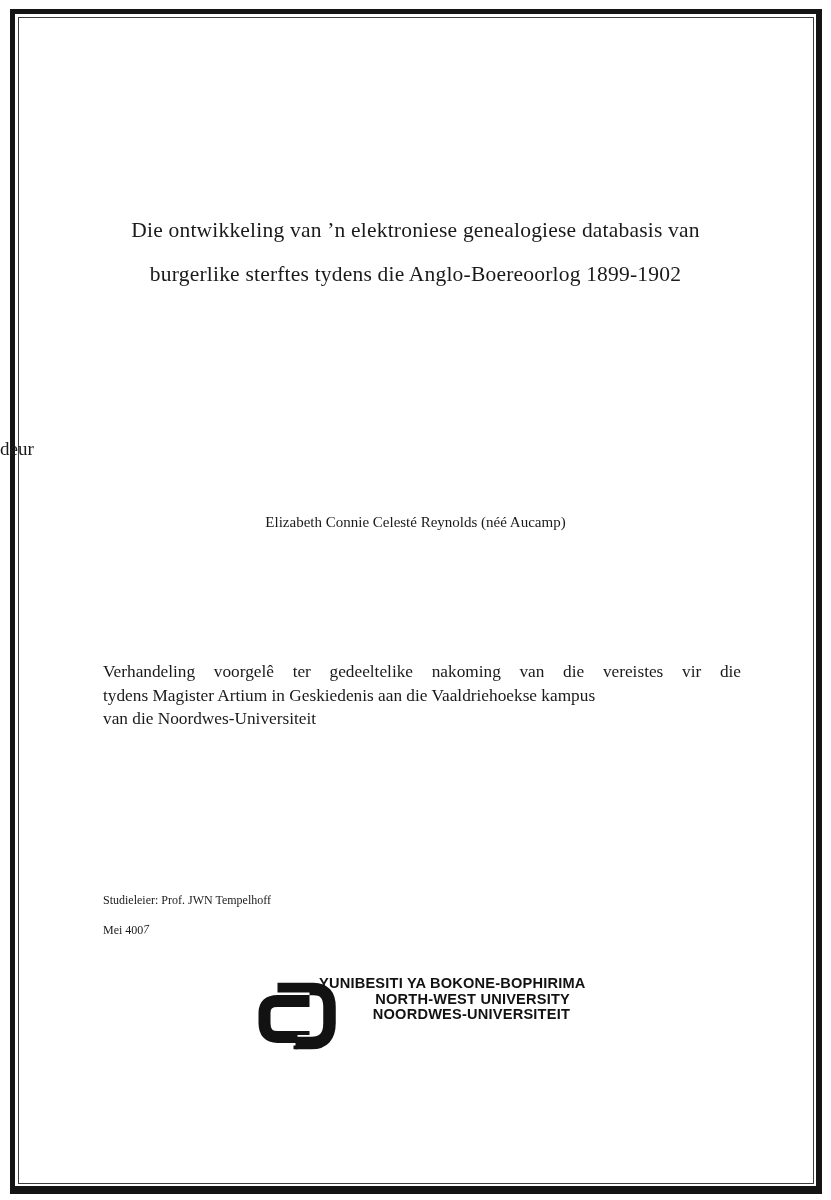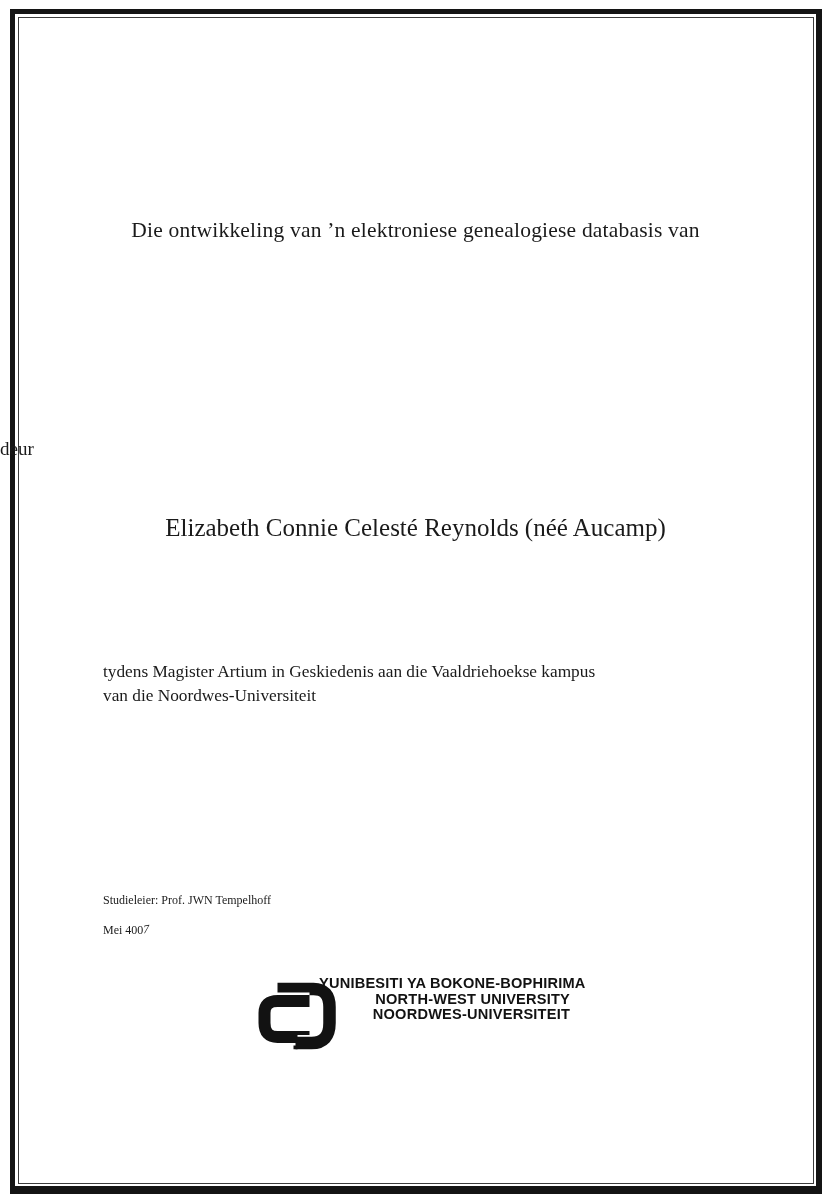--- a/index.html
+++ b/index.html
@@ -19,21 +19,21 @@
   .title {
     position:absolute; left:60px; right:60px; top:208px;
     text-align:center; font-size:21.5px; line-height:44px; letter-spacing:0.2px;
   }
   .byline {
     position:absolute; left:0; right:0; top:438px;
     text-align:left; font-size:19px;
   }
   .author {
     position:absolute; left:0; right:0; top:514px;
-    text-align:center; font-size:25px;
+    text-align:center; font-size:15px;
   }
   .statement {
     position:absolute; left:103px; width:638px; top:660px;
     font-size:17.3px; line-height:23.6px;
   }
   .line-justify { text-align:justify; text-align-last:justify; }
   .it { }
   .supervisor {
     position:absolute; left:103px; top:886px;
     font-size:12px; line-height:29.5px;
@@ -51,27 +51,29 @@
 </head>
 <body>
 
 <div class="page">
 
   <div class="frame-outer"></div>
   <div class="frame-inner"></div>
 
   <div class="title">
     <div>Die ontwikkeling van ’n elektroniese genealogiese databasis van</div>
+    <div>burgerlike sterftes tydens die Anglo-Boereoorlog 1899-1902</div>
   </div>
 
   <div class="byline">deur</div>
 
   <div class="author">Elizabeth Connie Celesté Reynolds (néé Aucamp)</div>
 
   <div class="statement">
+    <div class="line-justify">Verhandeling voorgelê ter gedeeltelike nakoming van die vereistes vir die</div>
     <div><span>tydens </span><span class="it">Magister Artium</span><span> in Geskiedenis aan die Vaaldriehoekse kampus</span></div>
     <div>van die Noordwes-Universiteit</div>
   </div>
 
   <div class="supervisor">
     <div>Studieleier: Prof. JWN Tempelhoff</div>
     <div><span>Mei 400</span><span class="seven">7</span></div>
   </div>
 
   <div class="logo">

